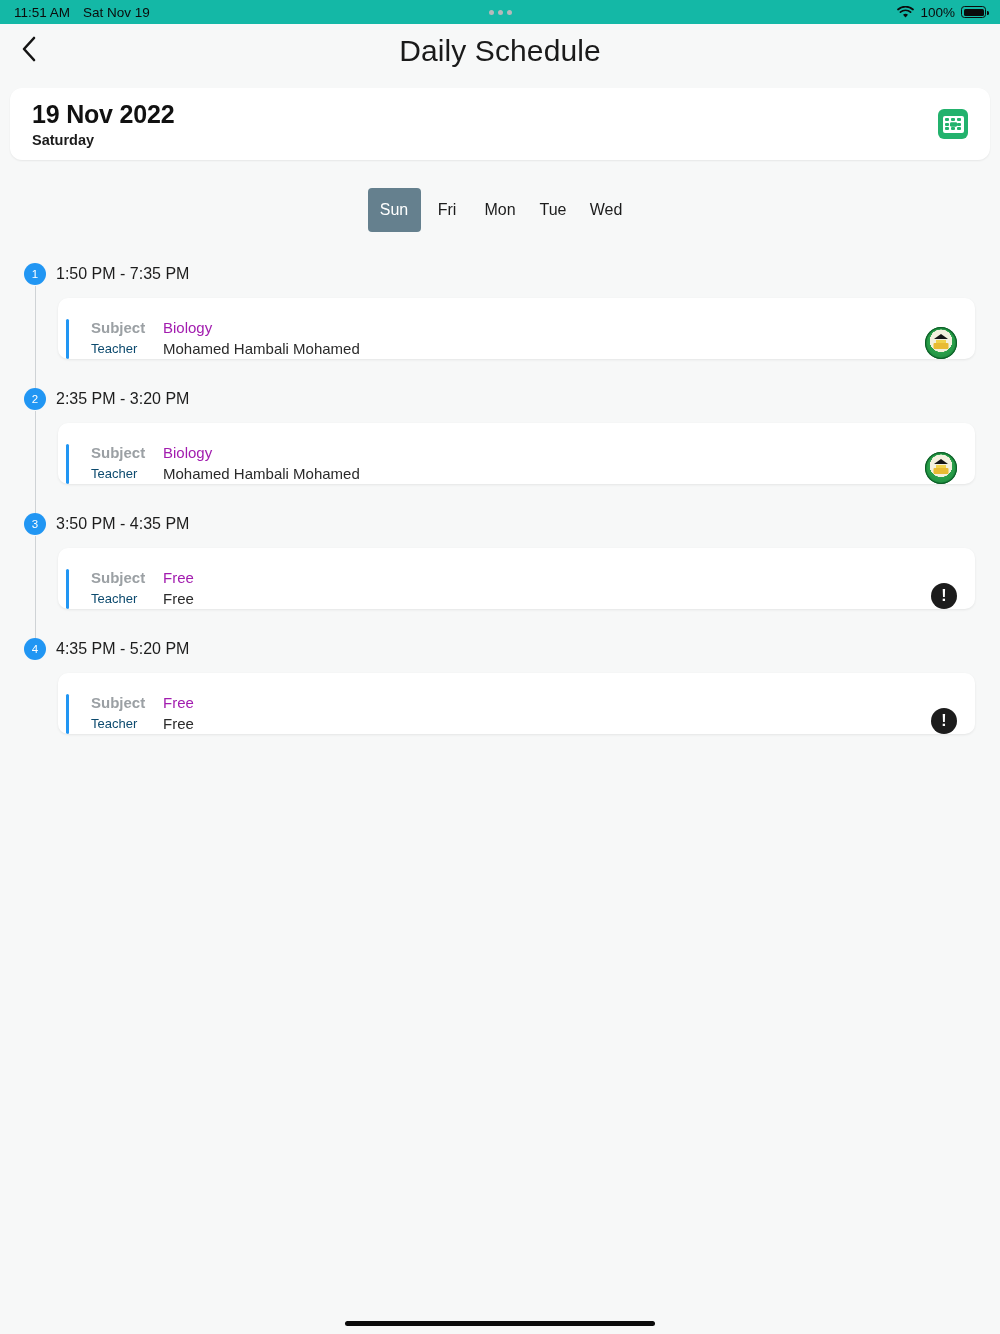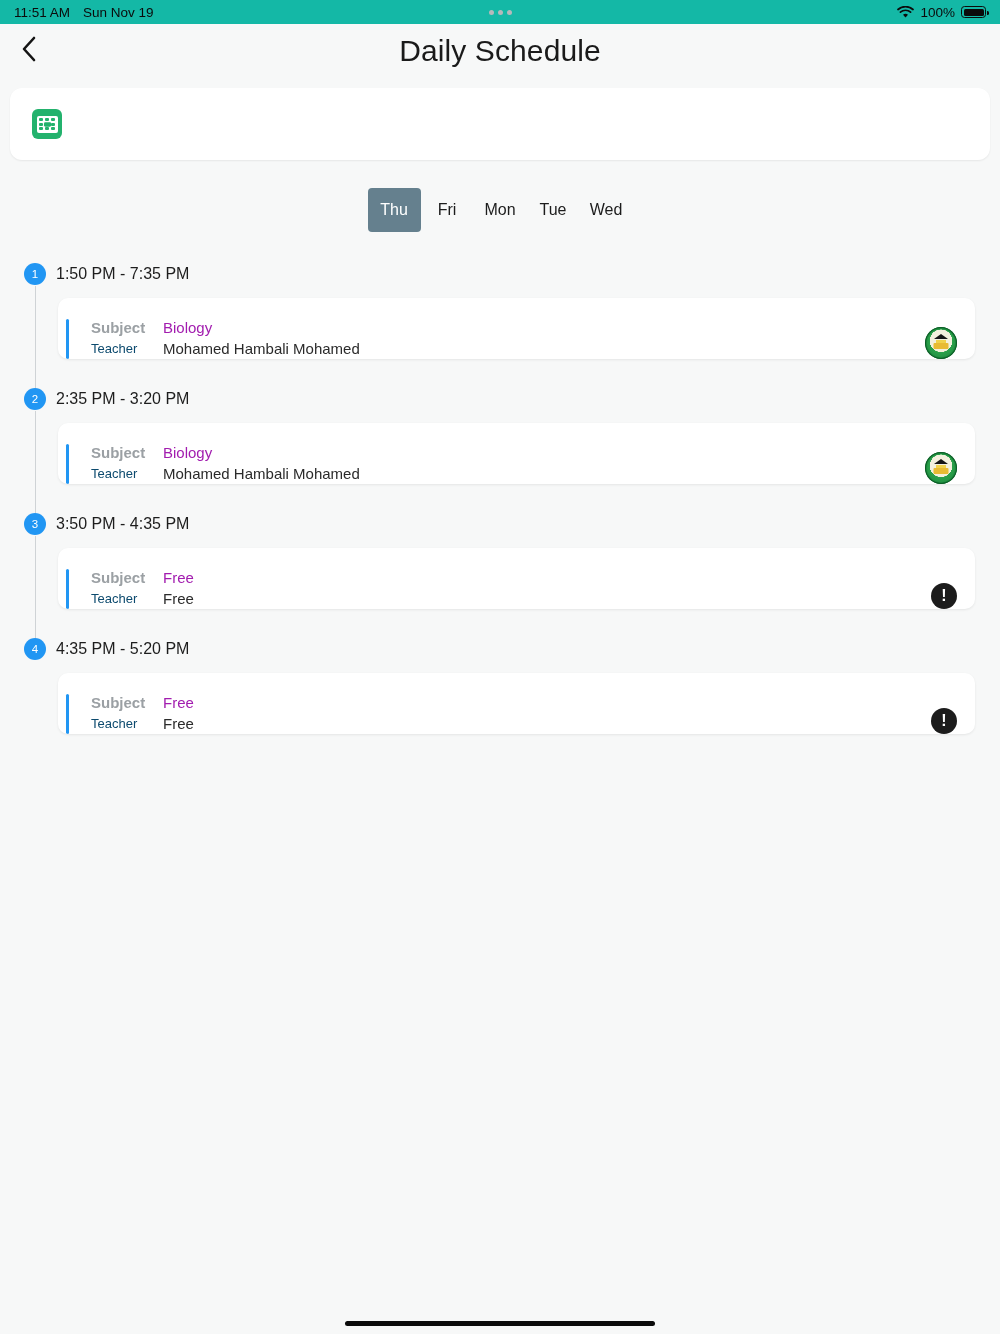--- a/index.html
+++ b/index.html
@@ -371,21 +371,21 @@
     border-radius: 3px;
     background: #0b0b0b;
   }
 </style>
 </head>
 <body>
 
 <div class="statusbar">
   <div class="sb-left">
     <span>11:51 AM</span>
-    <span>Sun Nov 19</span>
+    <span>Sat Nov 19</span>
   </div>
   <div class="sb-center">
     <span class="dots">
       <i></i>
         <i></i>
         <i></i>
     </span>
   </div>
   <div class="sb-right">
     <span class="wifi">
@@ -407,38 +407,42 @@
     <span>
       <svg width="16" height="28" viewBox="0 0 16 28">
         <path d="M13 3 L3 14 L13 25" stroke="#141414" stroke-width="2.6" fill="none" stroke-linecap="round" stroke-linejoin="round"></path>
       </svg>
     </span>
   </div>
   <div class="nav-title">Daily Schedule</div>
 </div>
 
 <div class="date-card">
+  <div class="date-text">
+    <div class="date-main">19 Nov 2022</div>
+    <div class="date-sub">Saturday</div>
+  </div>
   <div class="cal-icon">
     <div class="cal-inner">
       <i></i>
         <i></i>
         <i></i>
       <i></i>
         <i class="big"></i>
         <i></i>
       <i></i>
         <i></i>
         <i></i>
     </div>
   </div>
 </div>
 
 <div class="day-tabs">
   <div class="day-tab active">
-    <span>Thu</span>
+    <span>Sun</span>
   </div>
   <div class="day-tab">
     <span>Fri</span>
   </div>
   <div class="day-tab">
     <span>Mon</span>
   </div>
   <div class="day-tab">
     <span>Tue</span>
   </div>

